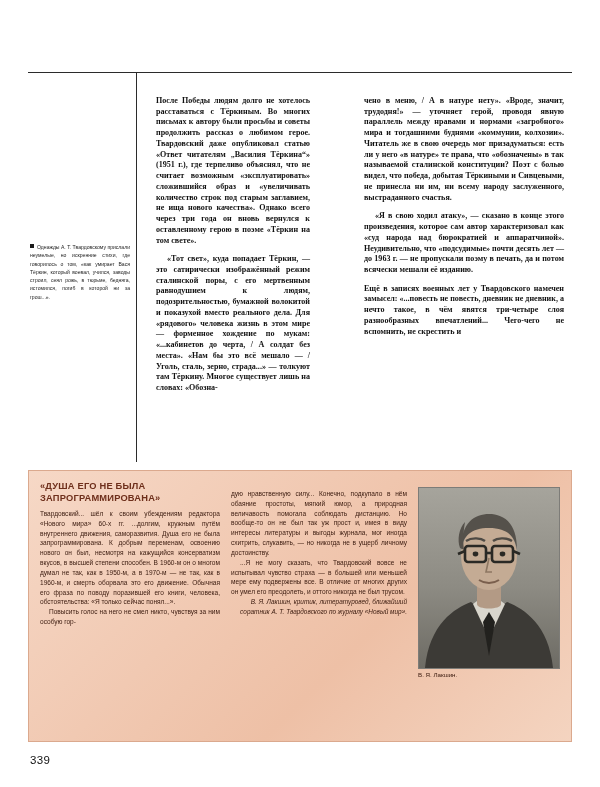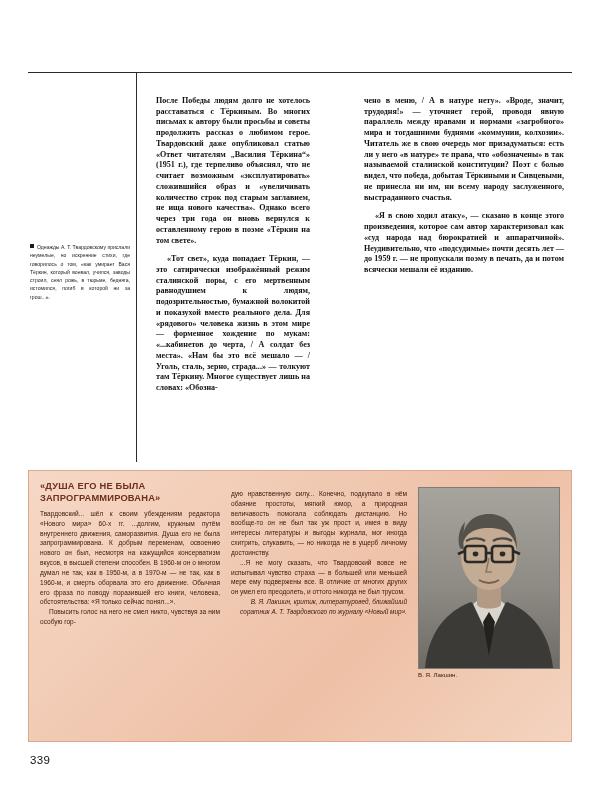--- a/index.html
+++ b/index.html
@@ -136,21 +136,22 @@
     <span class="bullet"></span><span>Однажды А. Т. Твардовскому прислали неумелые, но искренние стихи, где говорилось о том, «как умирает Вася Тёркин, который воевал, учился, заводы строил, сеял рожь, в тюрьме, бедняга, истомился, погиб в которой ни за грош...».</span>
   </div>
 
   <div class="col col-1">
     <p class="noind">После Победы людям долго не хотелось расставаться с Тёркиным. Во многих письмах к автору были просьбы и советы продолжить рассказ о любимом герое. Твардовский даже опубликовал статью «Ответ читателям „Василия Тёркина“» (1951 г.), где терпеливо объяснял, что не считает возможным «эксплуатировать» сложившийся образ и «увеличивать количество строк под старым заглавием, не ища нового качества». Однако всего через три года он вновь вернулся к оставленному герою в поэме «Тёркин на том свете».</p>
     <p>«Тот свет», куда попадает Тёркин, — это сатирически изображённый режим сталинской поры, с его мертвенным равнодушием к людям, подозрительностью, бумажной волокитой и показухой вместо реального дела. Для «рядового» человека жизнь в этом мире — форменное хождение по мукам: «...кабинетов до черта, / А солдат без места». «Нам бы это всё мешало — / Уголь, сталь, зерно, страда...» — толкуют там Тёркину. Многое существует лишь на словах: «Обозна-</p>
   </div>
 
   <div class="col col-2">
     <p class="noind">чено в меню, / А в натуре нету». «Вроде, значит, трудодня!» — уточняет герой, проводя явную параллель между нравами и нормами «загробного» мира и тогдашними буднями «коммунии, колхозии». Читатель же в свою очередь мог призадуматься: есть ли у него «в натуре» те права, что «обозначены» в так называемой сталинской конституции? Поэт с болью видел, что победа, добытая Тёркиными и Сивцевыми, не принесла ни им, ни всему народу заслуженного, выстраданного счастья.</p>
-    <p>«Я в свою ходил атаку», — сказано в конце этого произведения, которое сам автор характеризовал как «суд народа над бюрократией и аппаратчиной». Неудивительно, что «подсудимые» почти десять лет — до 1959 г. — не пропускали поэму в печать, да и потом всячески мешали её изданию.</p>
+    <p>«Я в свою ходил атаку», — сказано в конце этого произведения, которое сам автор характеризовал как «суд народа над бюрократией и аппаратчиной». Неудивительно, что «подсудимые» почти десять лет — до 1963 г. — не пропускали поэму в печать, да и потом всячески мешали её изданию.</p>
+    <p class="noind">Ещё в записях военных лет у Твардовского намечен замысел: «...повесть не повесть, дневник не дневник, а нечто такое, в чём явятся три-четыре слоя разнообразных впечатлений... Чего-чего не вспомнить, не скрестить и</p>
   </div>
 
   <div class="insert">
     <div class="insert-inner">
       <div class="ins-title">
         <span>«ДУША ЕГО НЕ БЫЛА</span><br>
         <span>ЗАПРОГРАММИРОВАНА»</span>
       </div>
 
       <div class="ins-col ins-col-1">

